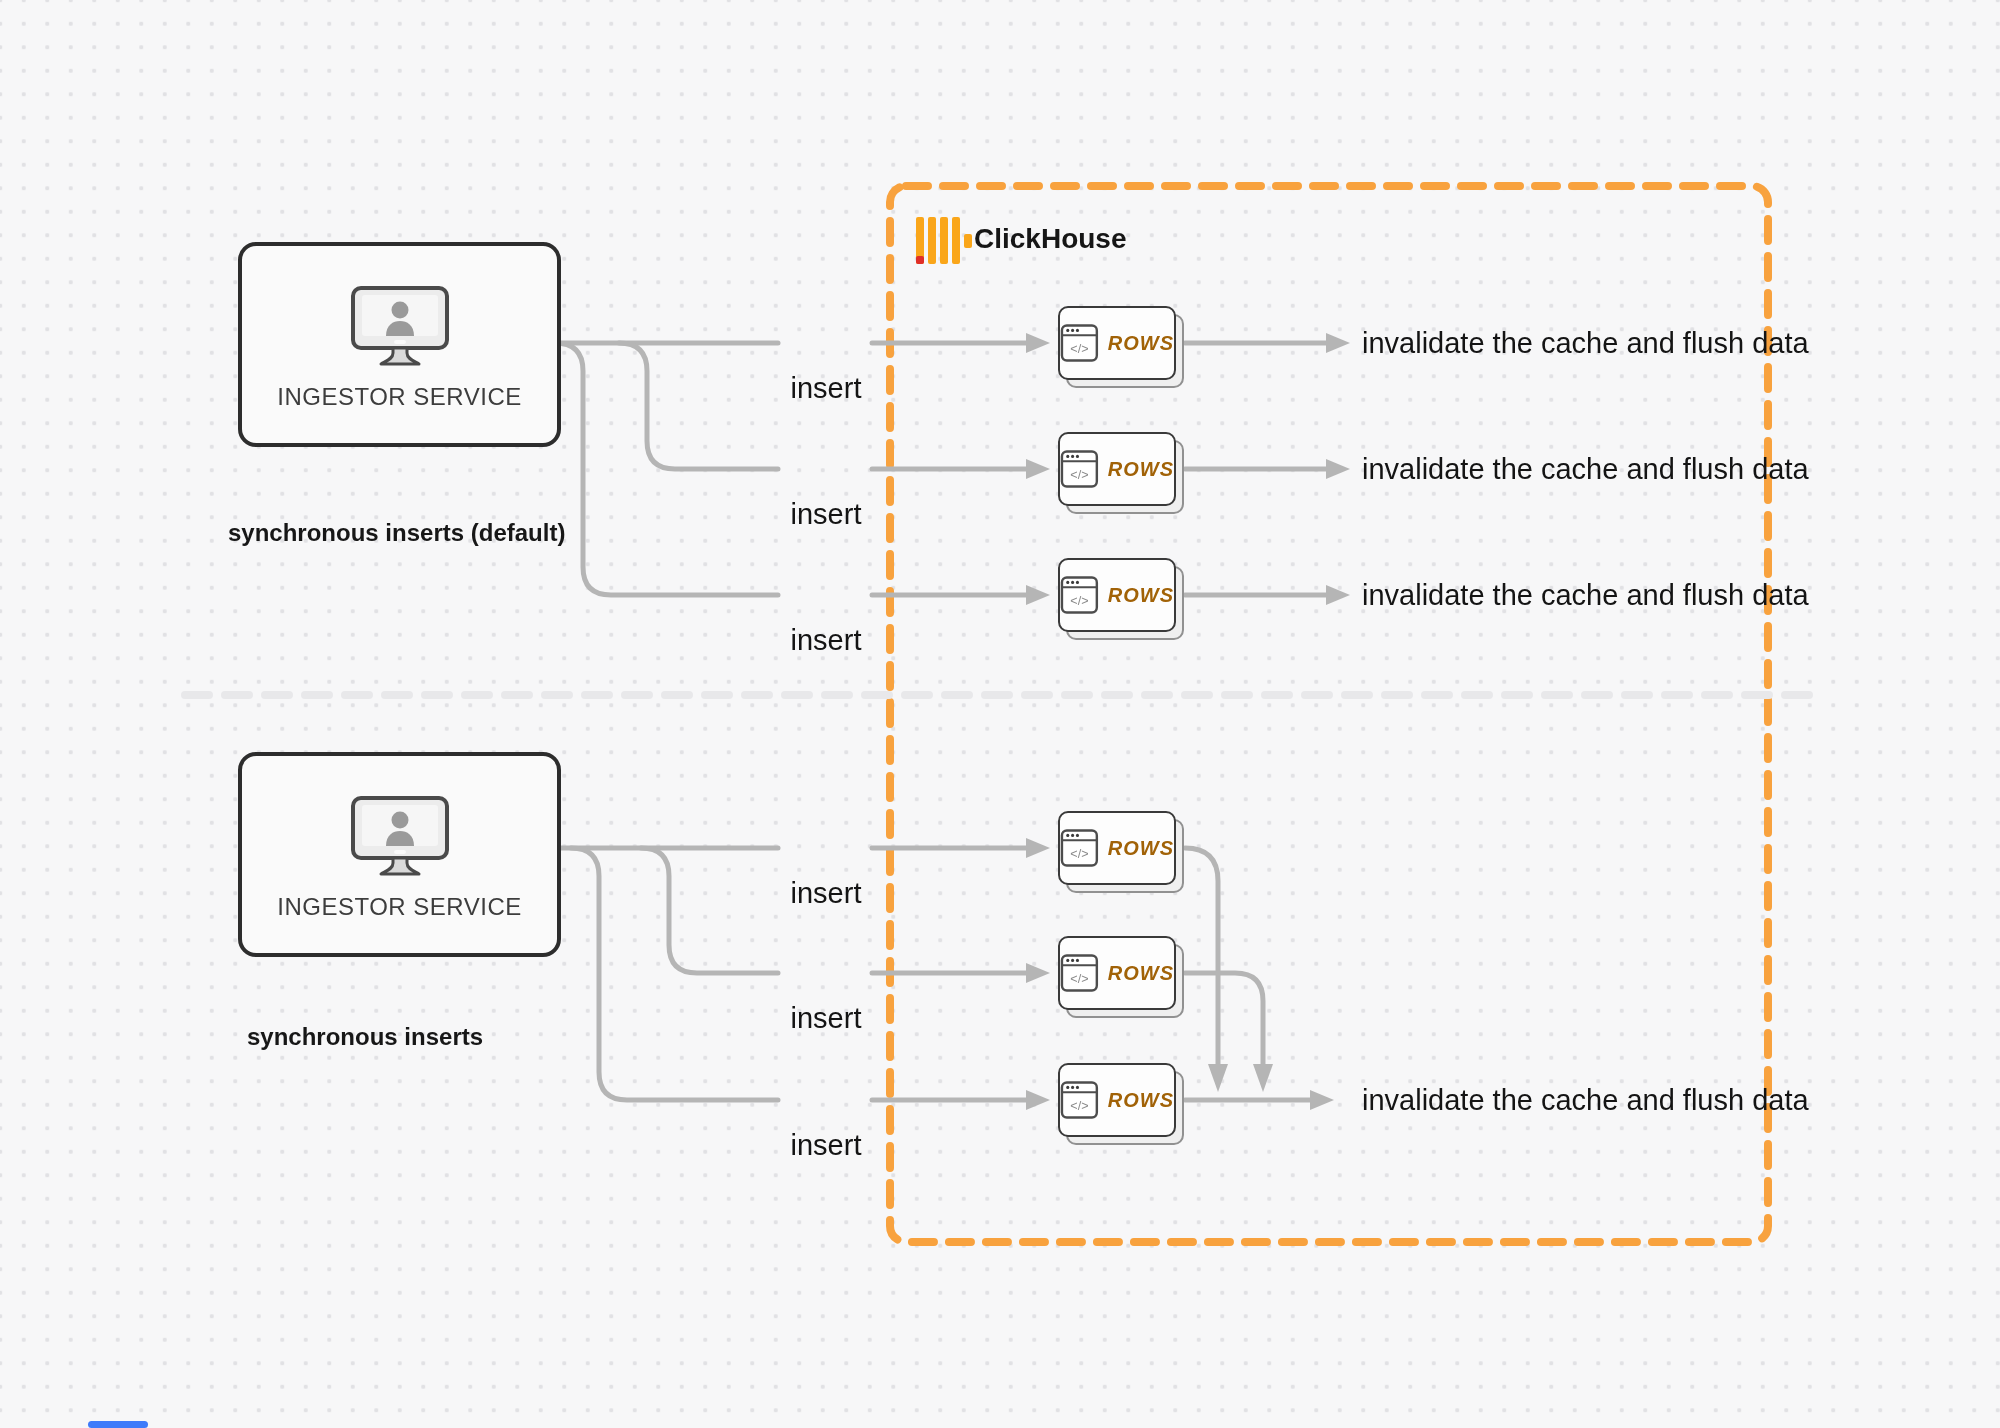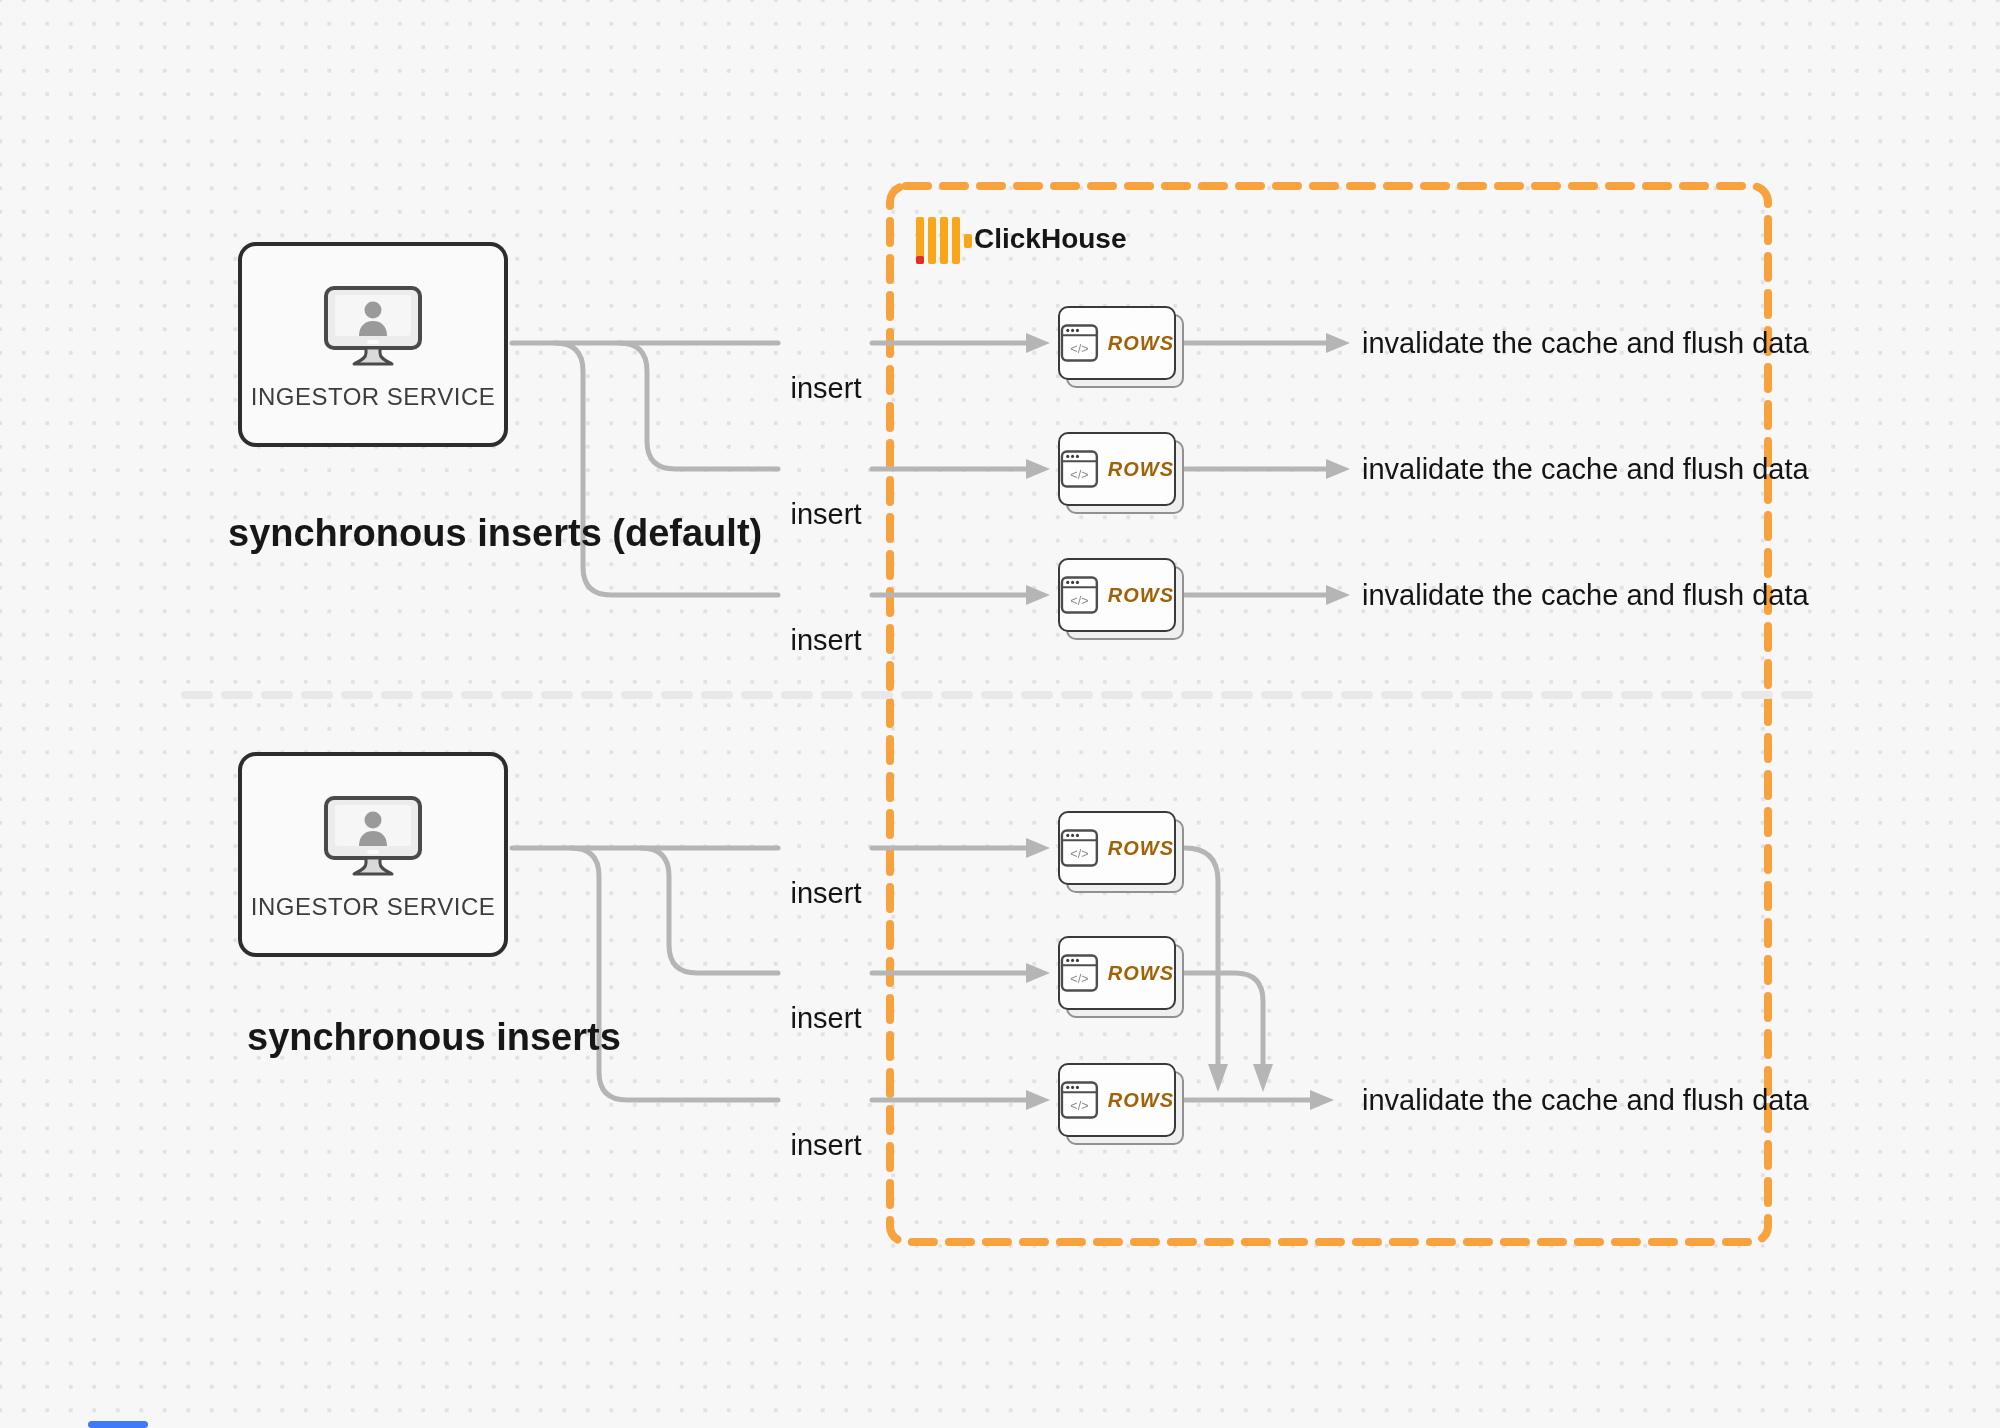--- a/index.html
+++ b/index.html
@@ -7,30 +7,30 @@
   #canvas {
     position:relative; width:2000px; height:1428px; overflow:hidden;
     background-color:#f7f7f8;
     background-image:radial-gradient(#e1e1e4 2px, transparent 2.2px);
     background-size:23.5px 23.5px;
     background-position:12px 12px;
   }
   #wires { position:absolute; left:0; top:0; z-index:1; }
   .node {
     position:absolute; z-index:2; box-sizing:border-box;
-    width:270px; height:205px; background:#fafafa;
+    width:323px; height:205px; background:#fafafa;
     border:4px solid #2d2d2d; border-radius:18px;
     display:flex; flex-direction:column; align-items:center; justify-content:center;
     gap:12px; padding-top:6px;
   }
   .node-label {
     font-size:24px; color:#3d3d3d; letter-spacing:0.5px; font-weight:400;
   }
   .caption {
-    position:absolute; z-index:2; font-size:38px; font-weight:700; color:#171717;
+    position:absolute; z-index:2; font-size:24px; font-weight:700; color:#171717;
     transform:translateY(-50%); white-space:nowrap;
   }
   .insert-label {
     position:absolute; z-index:2; font-size:29px; color:#141414;
     transform:translate(-50%,-50%); white-space:nowrap;margin-top:45px;
   }
   .result-label {
     position:absolute; z-index:2; font-size:29px; color:#141414;
     transform:translateY(-50%); white-space:nowrap;
   }

